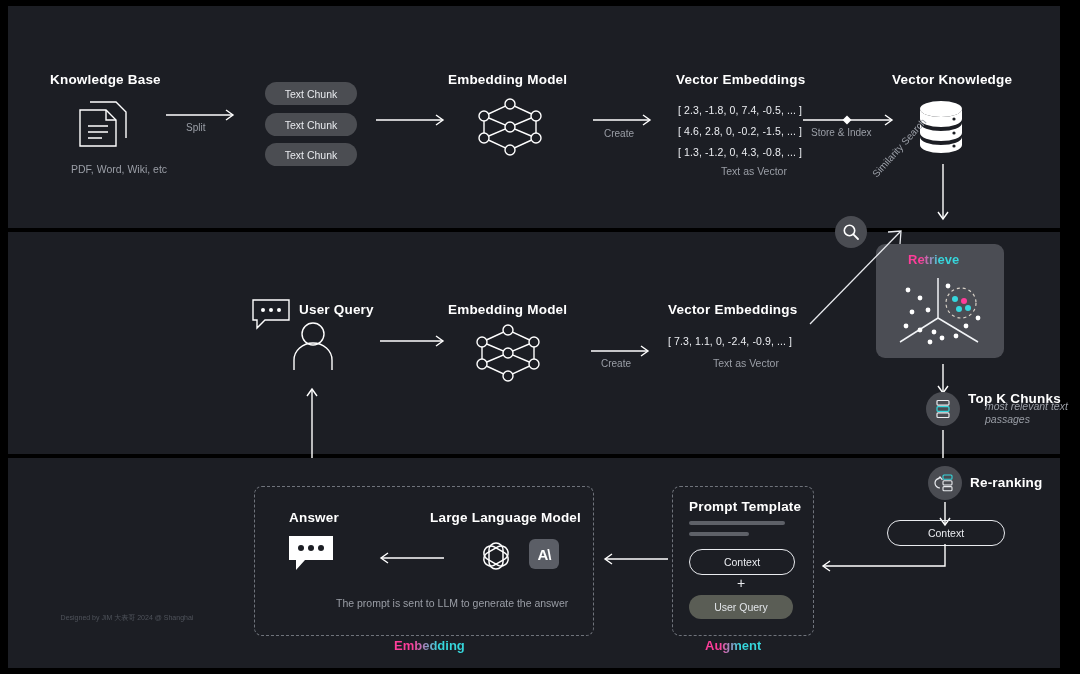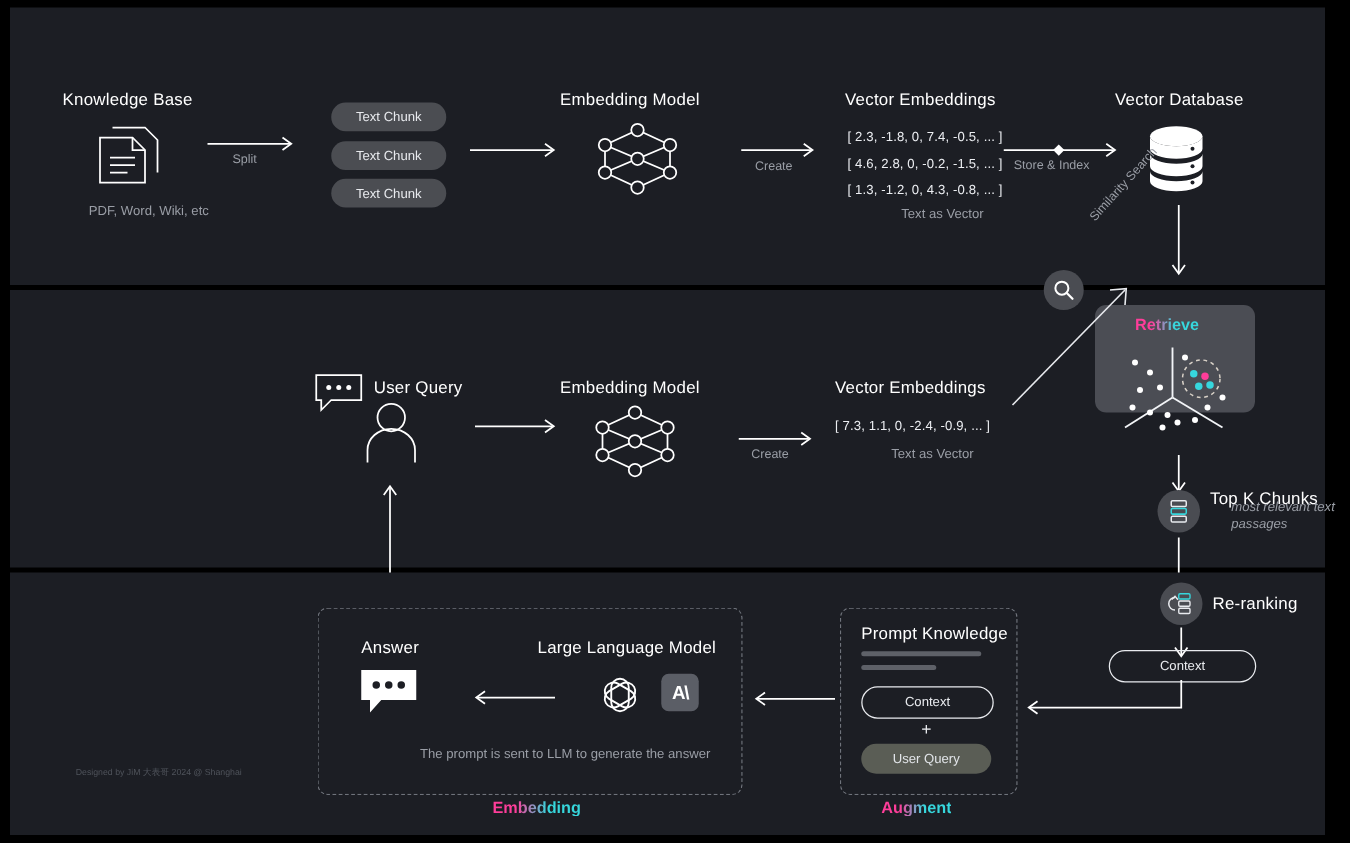--- a/index.html
+++ b/index.html
@@ -4,31 +4,31 @@
 <style>
   html,body{margin:0;padding:0;background:#000;}
   body{width:1080px;height:674px;position:relative;overflow:hidden;
        font-family:"Liberation Sans","DejaVu Sans",sans-serif;color:#fff;}
   .stage{position:absolute;left:0;top:0;width:1080px;height:674px;}
   .panel{position:absolute;left:8px;width:1052px;background:#1c1e24;}
   #row1{top:6px;height:222px;}
   #row2{top:232px;height:222px;}
   #row3{top:458px;height:210px;}
   .abs{position:absolute;}
-  .ttl{font-size:13.5px;font-weight:normal;color:#fff;letter-spacing:.2px;white-space:nowrap;}
+  .ttl{font-size:13.5px;font-weight:bold;color:#fff;letter-spacing:.2px;white-space:nowrap;}
   .sub{font-size:10.5px;color:#9a9ea6;white-space:nowrap;padding-left:17px;}
   .vec{font-size:10.5px;color:#eceef2;white-space:nowrap;letter-spacing:.1px;}
   .lbl{font-size:10px;color:#9a9ea6;white-space:nowrap;}
   .chunk{width:92px;height:23px;border-radius:12px;background:#4b4d52;
          display:flex;align-items:center;justify-content:center;
          font-size:10.5px;color:#e8eaee;}
   svg{display:block;overflow:visible;}
   .stroke{stroke:#fff;fill:none;stroke-width:1.4;}
   .circ{border-radius:50%;background:#4a4c52;display:flex;align-items:center;justify-content:center;}
-  .retrieve-card{position:absolute;width:128px;height:86px;border-radius:9px;background:#4b4d54;}
+  .retrieve-card{position:absolute;width:128px;height:114px;border-radius:9px;background:#4b4d54;}
   .grad-pink-cyan{background:linear-gradient(90deg,#ff3d9a 0%,#ff3d9a 26%,#36d7dd 62%,#36d7dd 100%);
        -webkit-background-clip:text;background-clip:text;color:transparent;font-weight:bold;}
   .dashbox{position:absolute;border:1.2px dashed #6f737b;border-radius:8px;}
   .pill-out{border:1.5px solid #e9ebef;border-radius:14px;height:24px;
        display:flex;align-items:center;justify-content:center;font-size:10.5px;color:#e9ebef;}
   .pill-fill{background:#5a5d55;border-radius:13px;height:24px;
        display:flex;align-items:center;justify-content:center;font-size:10.5px;color:#e2e5e9;}
   .wm{position:absolute;left:36px;top:524px;width:182px;height:88px;overflow:hidden;
       background:repeating-linear-gradient(-45deg,#212329 0 3px,#191b20 3px 7px);}
   .wm-rag{position:absolute;left:0;top:6px;width:182px;text-align:center;
@@ -108,21 +108,21 @@
 
     <div class="abs" style="left:795px;top:107px;">
       <svg width="98" height="14" viewBox="0 0 98 14">
         <path class="stroke" d="M0 7 h88"></path>
           <path class="stroke" d="M82 2 l7 5 l-7 5"></path>
         <path d="M44 2.5 L48.5 7 L44 11.5 L39.5 7 Z" fill="#fff"></path>
       </svg>
     </div>
     <div class="abs lbl" style="left:803px;top:121px;">Store &amp; Index</div>
 
-    <div class="abs ttl" style="left:884px;top:66px;">Vector Database</div>
+    <div class="abs ttl" style="left:884px;top:66px;">Vector Knowledge</div>
     <div class="abs" style="left:906px;top:92px;">
       <svg width="54" height="56" viewBox="0 0 54 56">
         <g fill="#fff">
           <ellipse cx="27" cy="11" rx="21" ry="8"></ellipse>
           <path d="M6 11 v10 a21 8 0 0 0 42 0 v-10 a21 8 0 0 1 -42 0 z"></path>
           <path d="M6 25 v10 a21 8 0 0 0 42 0 v-10 a21 8 0 0 1 -42 0 z"></path>
           <path d="M6 39 v8 a21 8 0 0 0 42 0 v-8 a21 8 0 0 1 -42 0 z"></path>
         </g>
         <g fill="#1c1e24">
             <circle cx="40" cy="21" r="1.6"></circle>
@@ -299,21 +299,21 @@
     <div class="abs pill-out" style="left:879px;top:62px;width:116px;">Context</div>
 
     <div class="abs" style="left:806px;top:86px;">
       <svg width="134" height="36" viewBox="0 0 134 36">
         <path class="stroke" d="M131 0 v22 H10"></path>
           <path class="stroke" d="M16 17 l-7 5 l7 5"></path>
       </svg>
     </div>
 
     <div class="dashbox" style="left:664px;top:28px;width:140px;height:148px;"></div>
-    <div class="abs ttl" style="left:681px;top:41px;">Prompt Knowledge</div>
+    <div class="abs ttl" style="left:681px;top:41px;">Prompt Template</div>
     <div class="abs" style="left:681px;top:63px;width:96px;height:4px;border-radius:2px;background:#5e6168;"></div>
     <div class="abs" style="left:681px;top:74px;width:60px;height:4px;border-radius:2px;background:#5e6168;"></div>
     <div class="abs pill-out" style="left:681px;top:91px;width:104px;">Context</div>
     <div class="abs" style="left:681px;top:117px;width:104px;text-align:center;font-size:14px;color:#e9ebef;">+</div>
     <div class="abs pill-fill" style="left:681px;top:137px;width:104px;">User Query</div>
     <div class="abs sect grad-pink-cyan" style="left:697px;top:180px;">Augment</div>
 
     <div class="abs" style="left:592px;top:94px;">
       <svg width="70" height="14" viewBox="0 0 70 14">
         <path class="stroke" d="M68 7 H6"></path>

